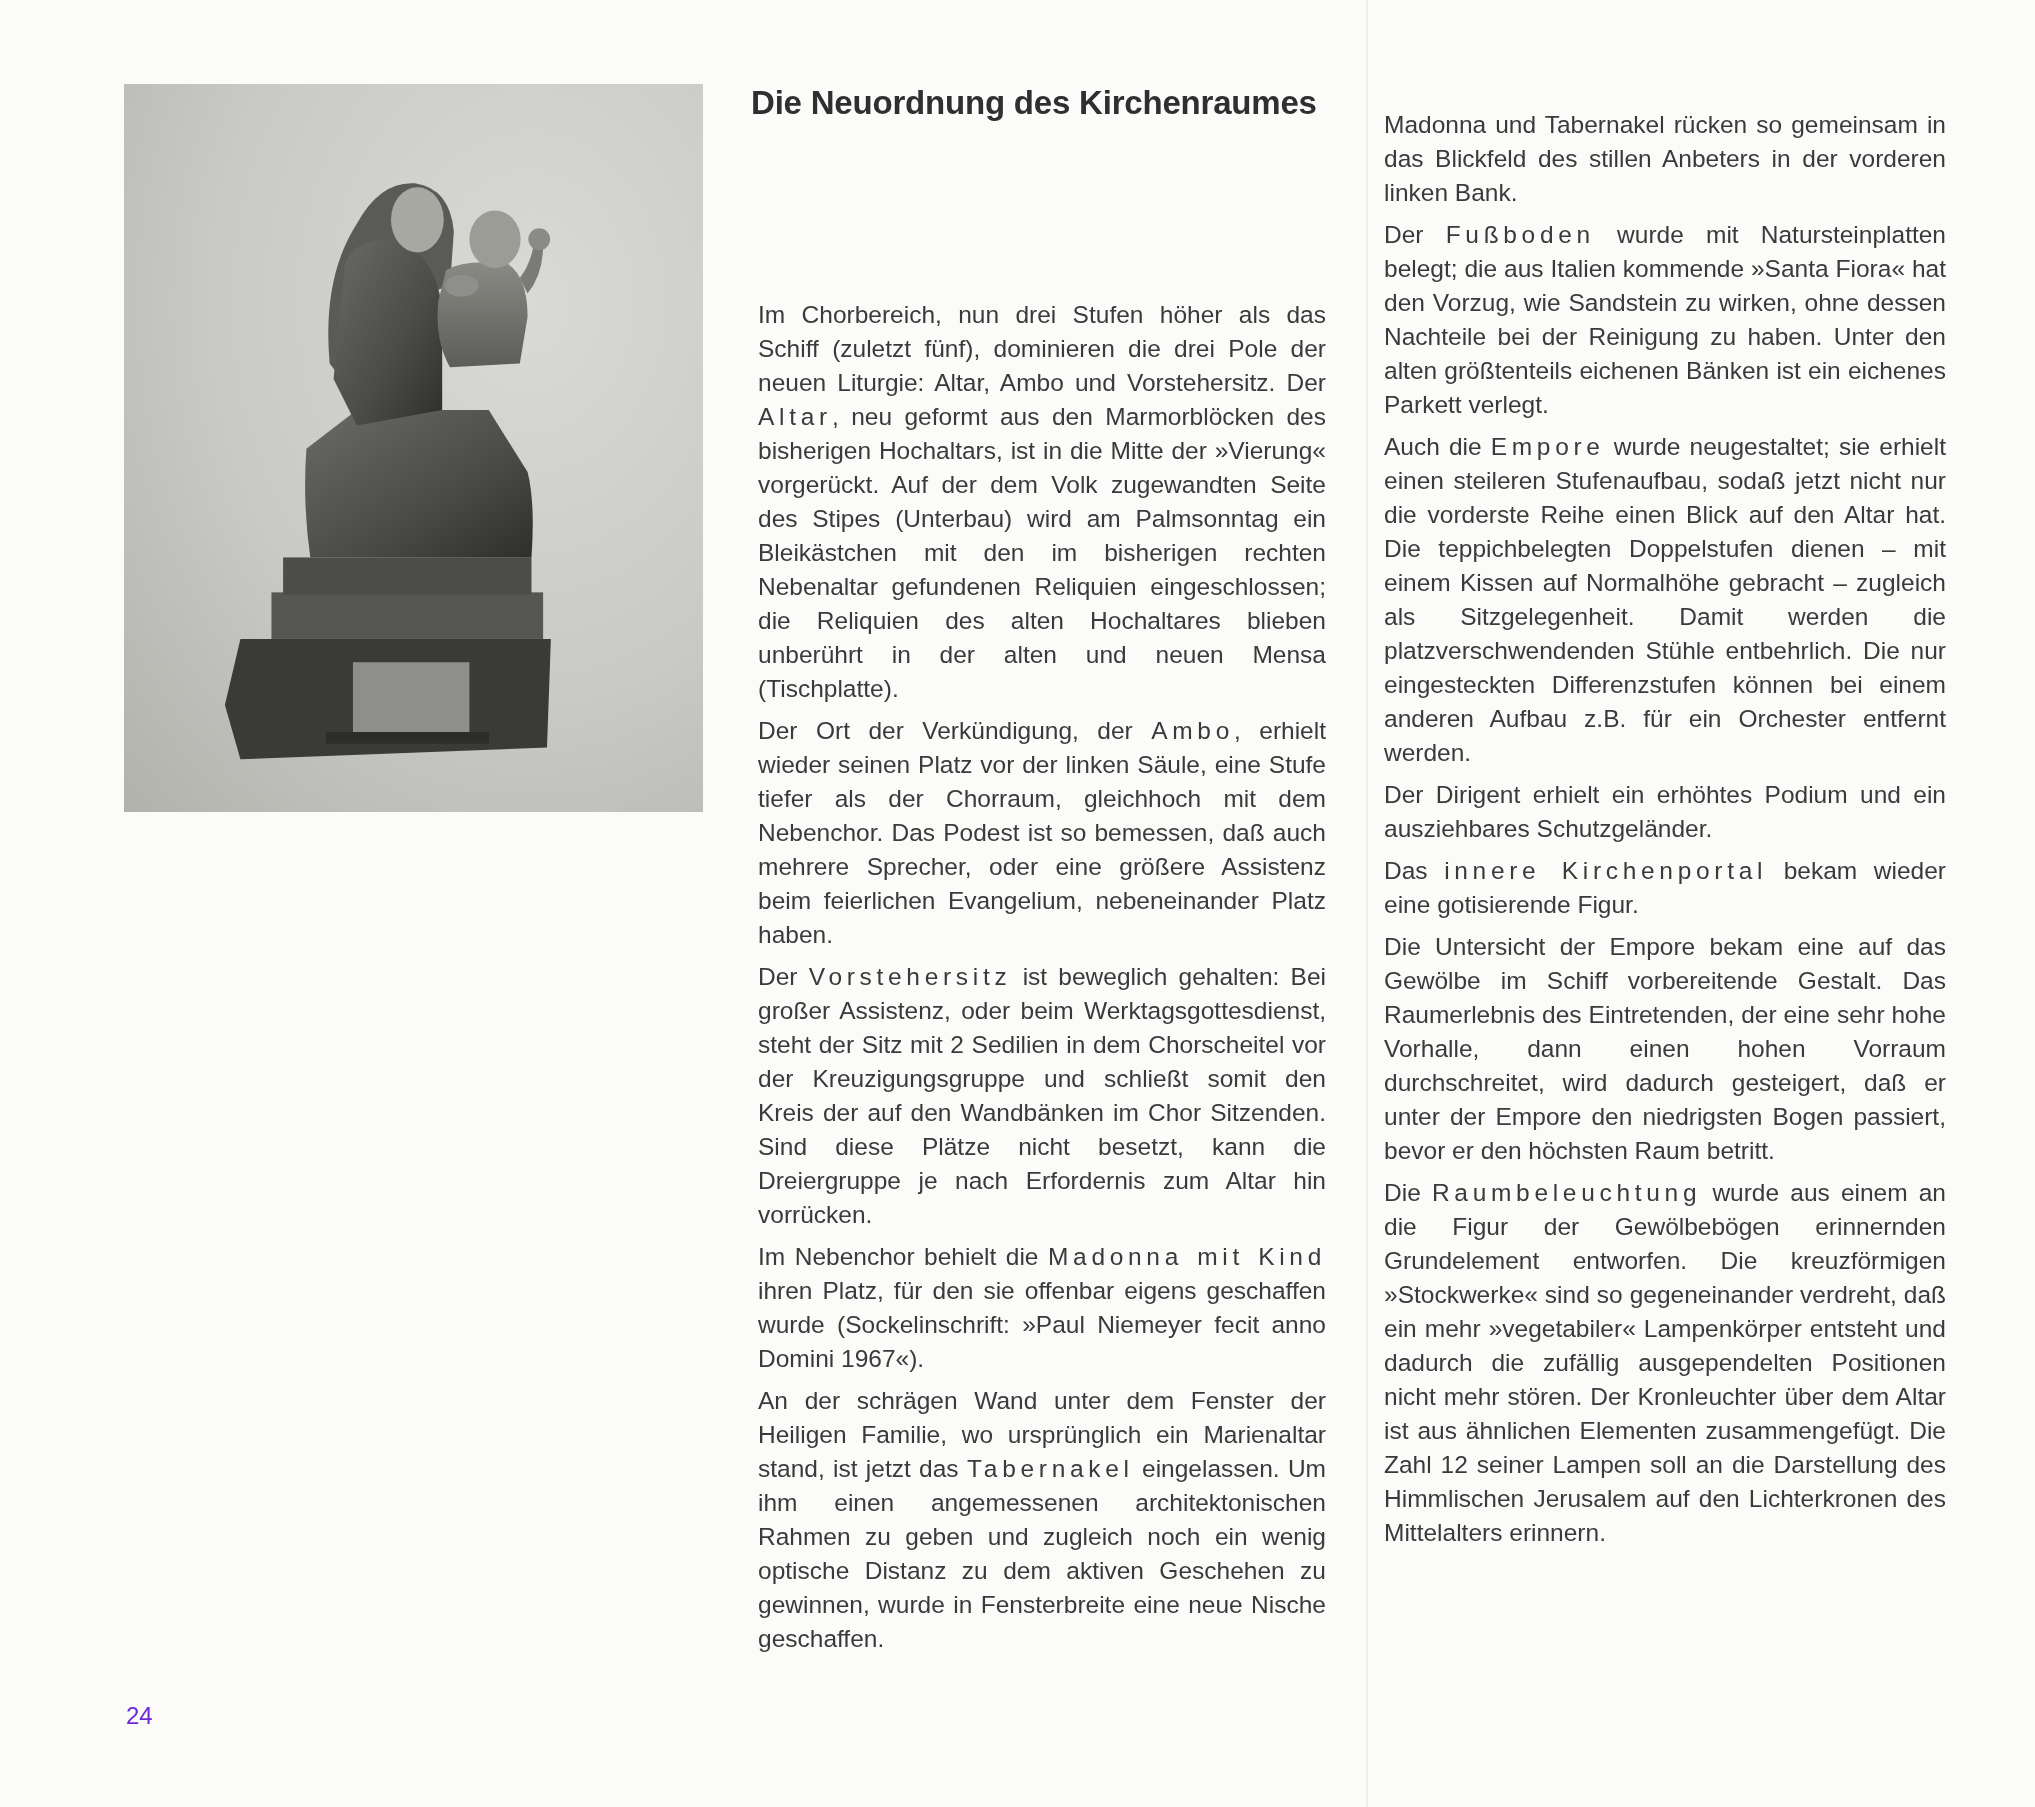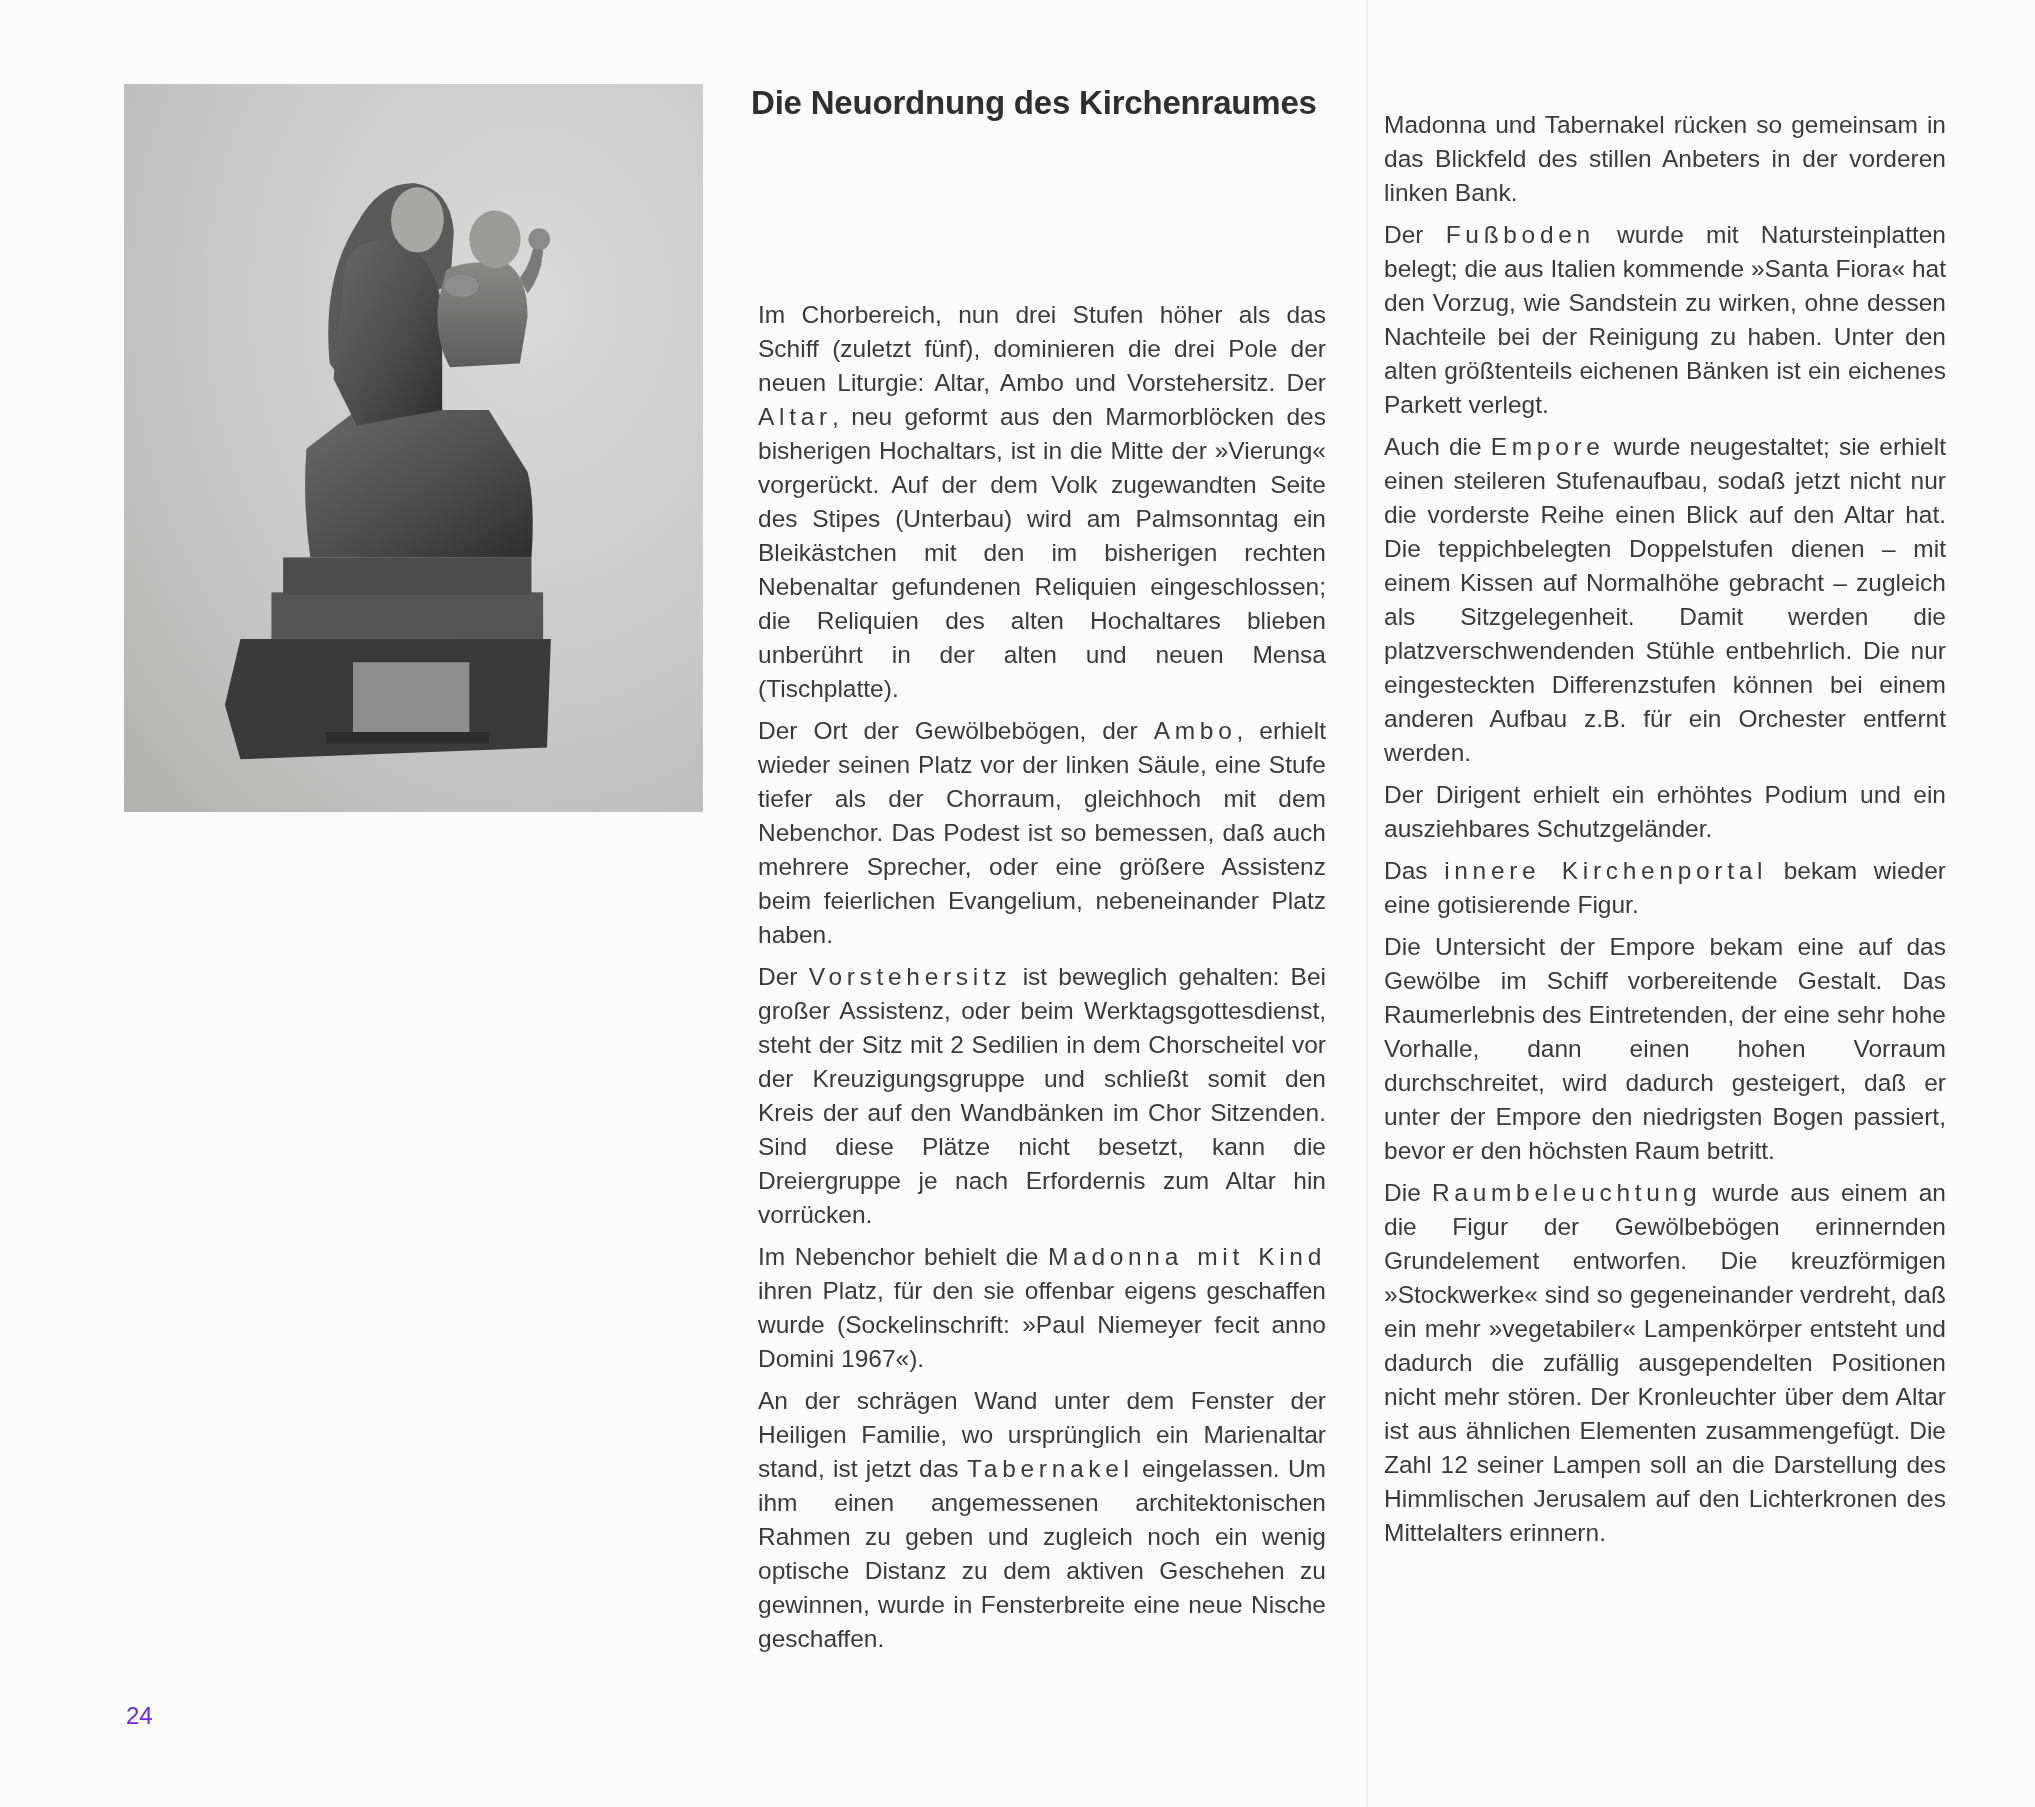--- a/index.html
+++ b/index.html
@@ -129,21 +129,21 @@
       <circle cx="535" cy="200" r="14" fill="#8a8a86"></circle>
 
       <ellipse cx="435" cy="260" rx="22" ry="14" fill="#8e8e8a"></ellipse>
     </svg>
   </div>
 
   <h1 class="title">Die Neuordnung des Kirchenraumes</h1>
 
   <div class="col col-left">
     <p><span>Im Chorbereich, nun drei Stufen höher als das Schiff (zuletzt fünf), dominieren die drei Pole der neuen Liturgie: Altar, Ambo und Vorstehersitz. Der </span><span class="spaced">Altar</span><span>, neu geformt aus den Marmorblöcken des bisherigen Hochaltars, ist in die Mitte der »Vierung« vorgerückt. Auf der dem Volk zugewandten Seite des Stipes (Unterbau) wird am Palmsonntag ein Bleikästchen mit den im bisherigen rechten Nebenaltar gefundenen Reliquien eingeschlossen; die Reliquien des alten Hochaltares blieben unberührt in der alten und neuen Mensa (Tischplatte).</span></p>
-    <p><span>Der Ort der Gewölbebögen, der </span><span class="spaced">Ambo</span><span>, erhielt wieder seinen Platz vor der linken Säule, eine Stufe tiefer als der Chorraum, gleichhoch mit dem Nebenchor. Das Podest ist so bemessen, daß auch mehrere Sprecher, oder eine größere Assistenz beim feierlichen Evangelium, nebeneinander Platz haben.</span></p>
+    <p><span>Der Ort der Verkündigung, der </span><span class="spaced">Ambo</span><span>, erhielt wieder seinen Platz vor der linken Säule, eine Stufe tiefer als der Chorraum, gleichhoch mit dem Nebenchor. Das Podest ist so bemessen, daß auch mehrere Sprecher, oder eine größere Assistenz beim feierlichen Evangelium, nebeneinander Platz haben.</span></p>
     <p><span>Der </span><span class="spaced">Vorstehersitz</span><span> ist beweglich gehalten: Bei großer Assistenz, oder beim Werktagsgottesdienst, steht der Sitz mit 2 Sedilien in dem Chorscheitel vor der Kreuzigungsgruppe und schließt somit den Kreis der auf den Wandbänken im Chor Sitzenden. Sind diese Plätze nicht besetzt, kann die Dreiergruppe je nach Erfordernis zum Altar hin vorrücken.</span></p>
     <p><span>Im Nebenchor behielt die </span><span class="spaced">Madonna mit Kind</span><span> ihren Platz, für den sie offenbar eigens geschaffen wurde (Sockelinschrift: »Paul Niemeyer fecit anno Domini 1967«).</span></p>
     <p><span>An der schrägen Wand unter dem Fenster der Heiligen Familie, wo ursprünglich ein Marienaltar stand, ist jetzt das </span><span class="spaced">Tabernakel</span><span> eingelassen. Um ihm einen angemessenen architektonischen Rahmen zu geben und zugleich noch ein wenig optische Distanz zu dem aktiven Geschehen zu gewinnen, wurde in Fensterbreite eine neue Nische geschaffen.</span></p>
   </div>
 
   <div class="col col-right">
     <p><span>Madonna und Tabernakel rücken so gemeinsam in das Blickfeld des stillen Anbeters in der vorderen linken Bank.</span></p>
     <p><span>Der </span><span class="spaced">Fußboden</span><span> wurde mit Natursteinplatten belegt; die aus Italien kommende »Santa Fiora« hat den Vorzug, wie Sandstein zu wirken, ohne dessen Nachteile bei der Reinigung zu haben. Unter den alten größtenteils eichenen Bänken ist ein eichenes Parkett verlegt.</span></p>
     <p><span>Auch die </span><span class="spaced">Empore</span><span> wurde neugestaltet; sie erhielt einen steileren Stufenaufbau, sodaß jetzt nicht nur die vorderste Reihe einen Blick auf den Altar hat. Die teppichbelegten Doppelstufen dienen – mit einem Kissen auf Normalhöhe gebracht – zugleich als Sitzgelegenheit. Damit werden die platzverschwendenden Stühle entbehrlich. Die nur eingesteckten Differenzstufen können bei einem anderen Aufbau z.B. für ein Orchester entfernt werden.</span></p>
     <p><span>Der Dirigent erhielt ein erhöhtes Podium und ein ausziehbares Schutzgeländer.</span></p>

